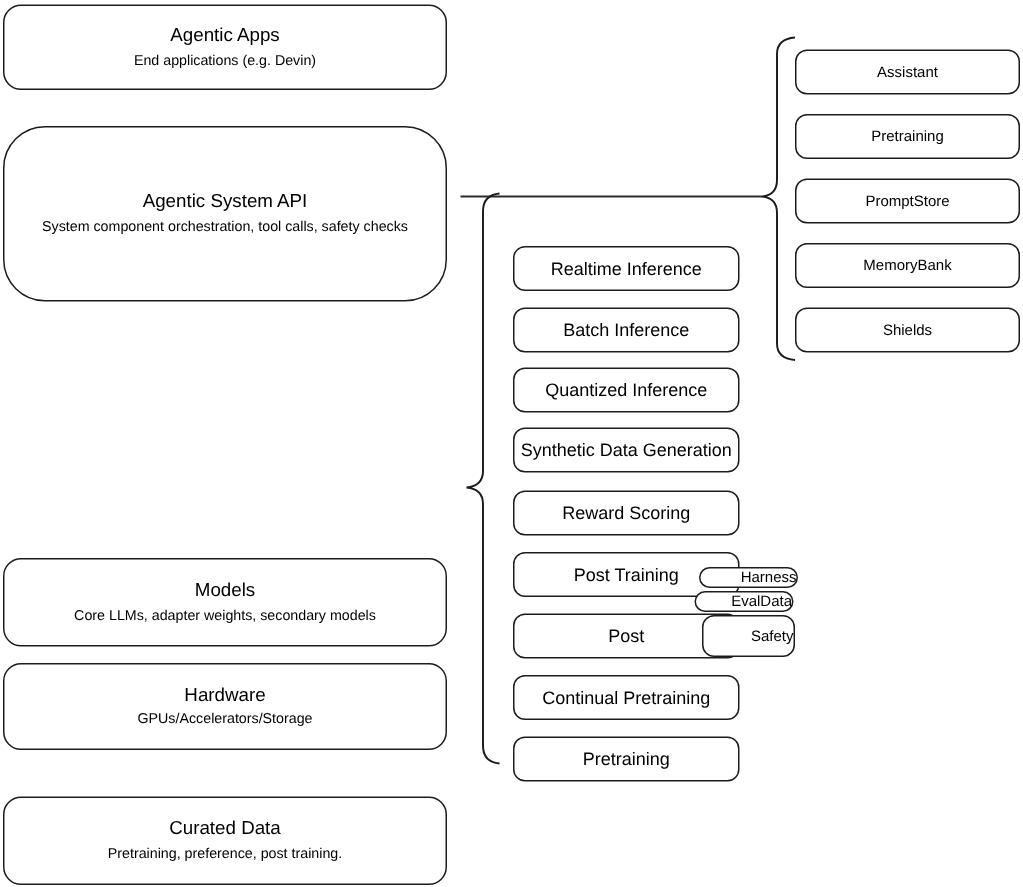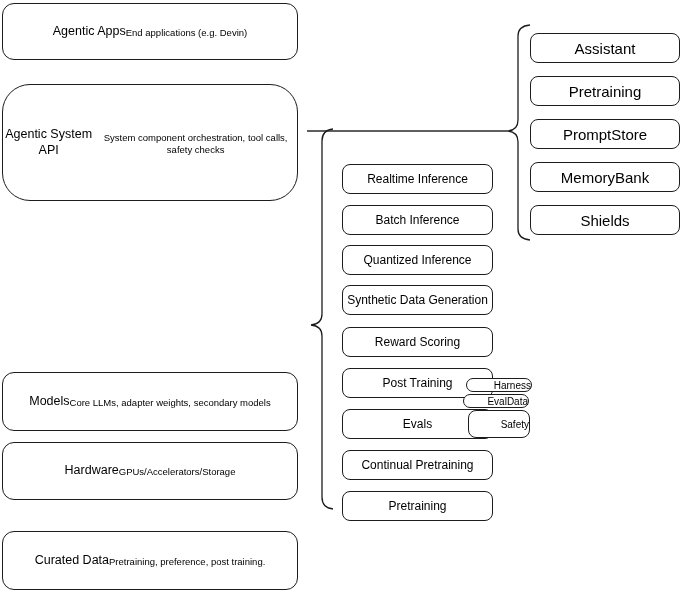--- a/index.html
+++ b/index.html
@@ -15,37 +15,37 @@
     height: 591px;
     background: #ffffff;
     overflow: hidden;
   }
   .node {
     position: absolute;
     box-sizing: border-box;
     background: #ffffff;
     border: 1.3px solid #1c1c1c;
     display: flex;
-    flex-direction: row;
+    flex-direction: column;
     align-items: center;
     justify-content: center;
     text-align: center;
     z-index: 1;
   }
   .left-box { left: 2px; width: 296px; border-radius: 12px; }
   .left-box.big { border-radius: 28px; }
   .node .title { font-size: 12.5px; line-height: 1.25; }
   .node .subtitle { font-size: 9.5px; line-height: 1.3; margin-top: 3px; }
   .mid-box {
     left: 342px; width: 151px; height: 30px;
     border-radius: 8px; font-size: 12px; margin-top: 20px;
   }
   .right-box {
     left: 530px; width: 150px; height: 30px;
-    border-radius: 8px; font-size: 15px;
+    border-radius: 8px; font-size: 10px;
   }
   .pill {
     position: absolute;
     box-sizing: border-box;
     background: #ffffff;
     border: 1.2px solid #1c1c1c;
     border-radius: 8px;
     display: flex;
     align-items: center;
     justify-content: flex-end;
@@ -109,21 +109,21 @@
   <div class="node mid-box" style="top:265px;">
     <span>Synthetic Data Generation</span>
   </div>
   <div class="node mid-box" style="top:307px;">
     <span>Reward Scoring</span>
   </div>
   <div class="node mid-box" style="top:348px;">
     <span>Post Training</span>
   </div>
   <div class="node mid-box" style="top:389px;">
-    <span>Evals</span>
+    <span>Post</span>
   </div>
   <div class="node mid-box" style="top:430px;">
     <span>Continual Pretraining</span>
   </div>
   <div class="node mid-box" style="top:471px;">
     <span>Pretraining</span>
   </div>
 
   <div class="pill" style="left:466px; top:378px; width:66px; height:14px;">
     <span>Harness</span>

